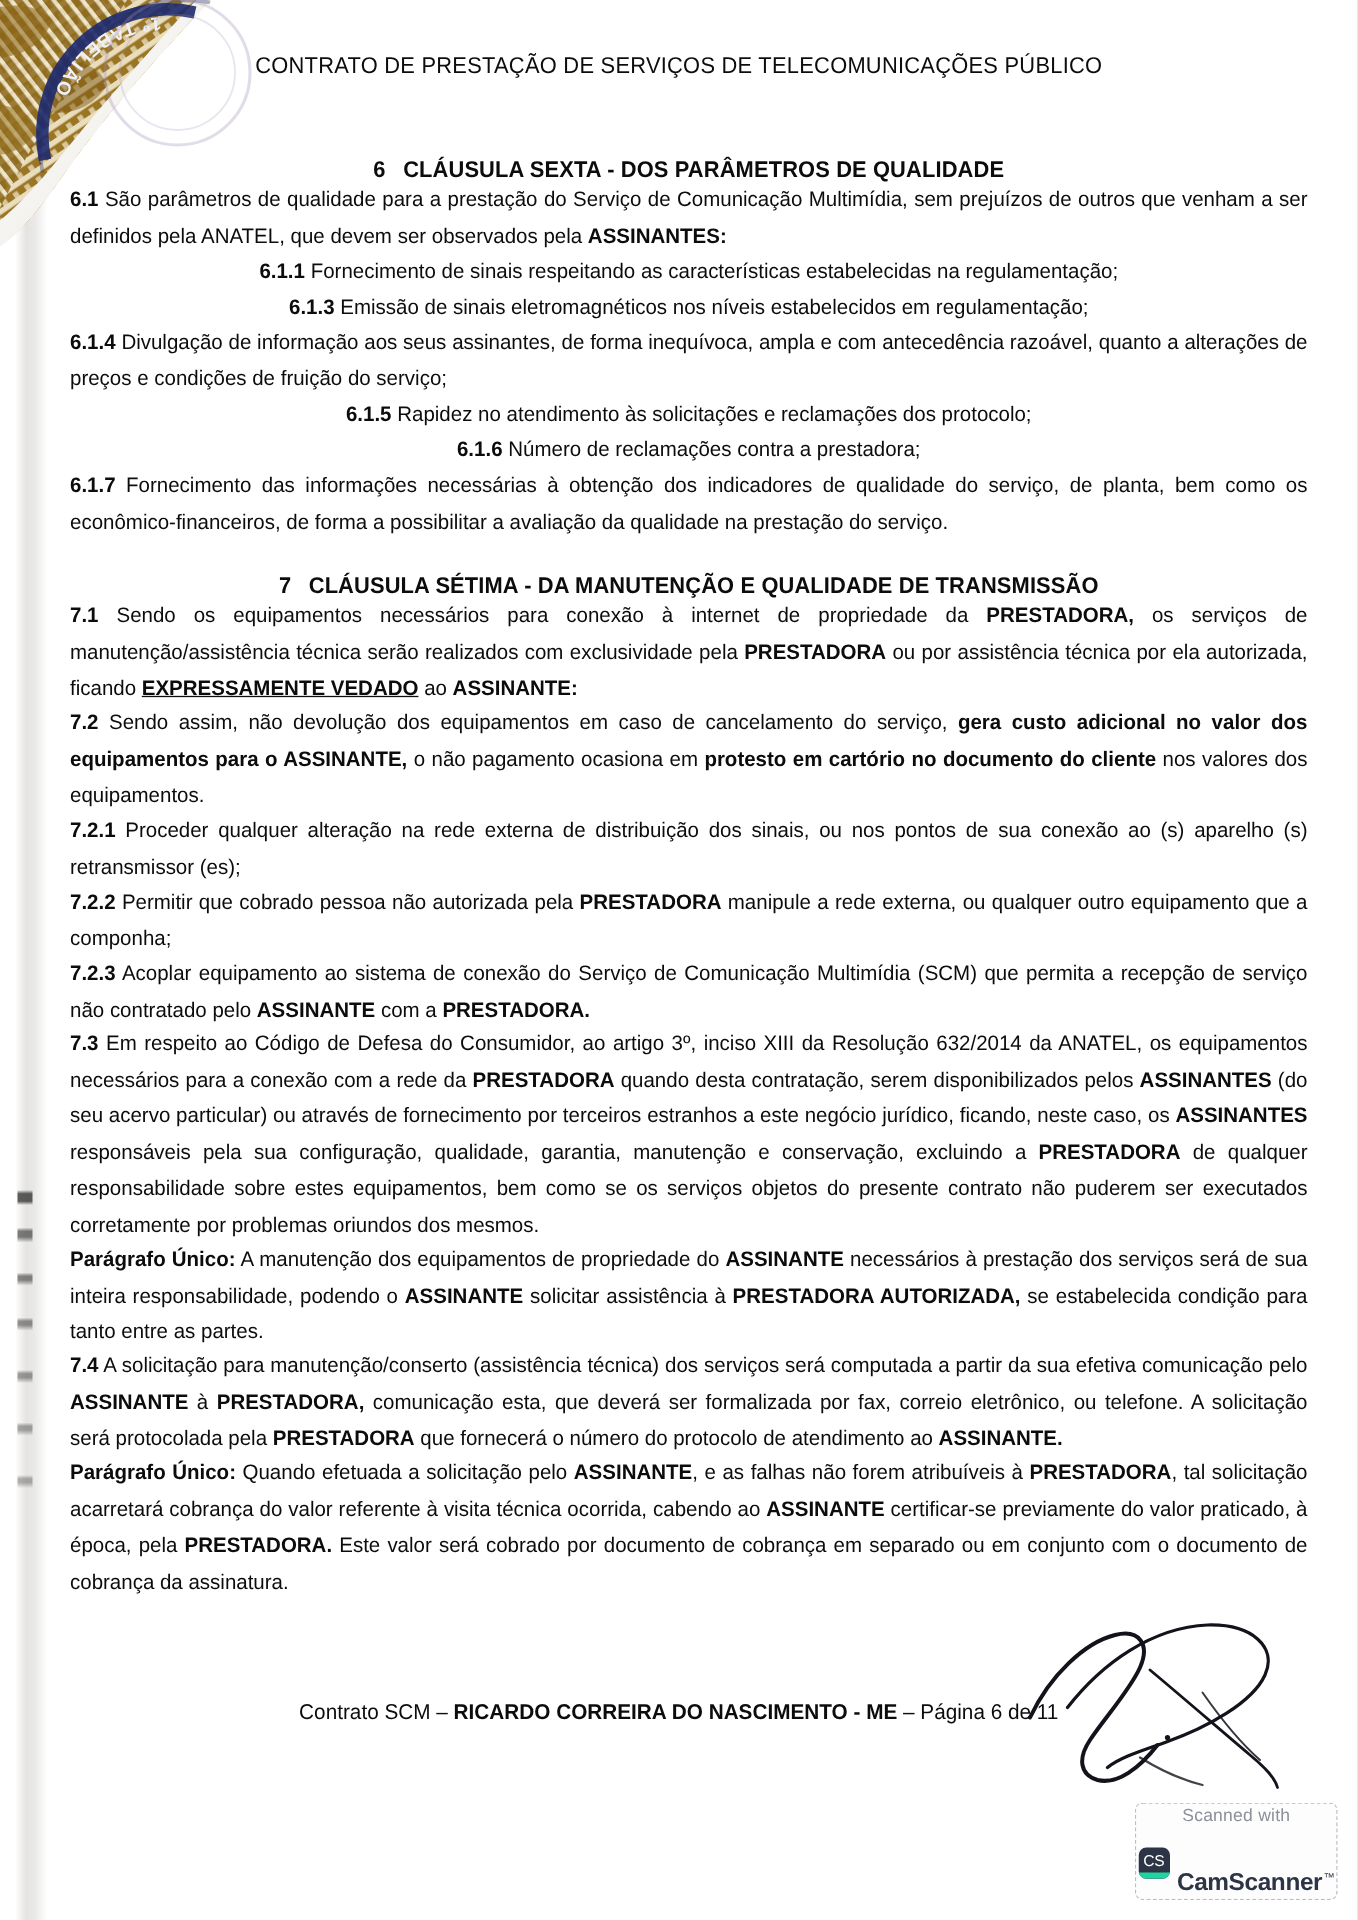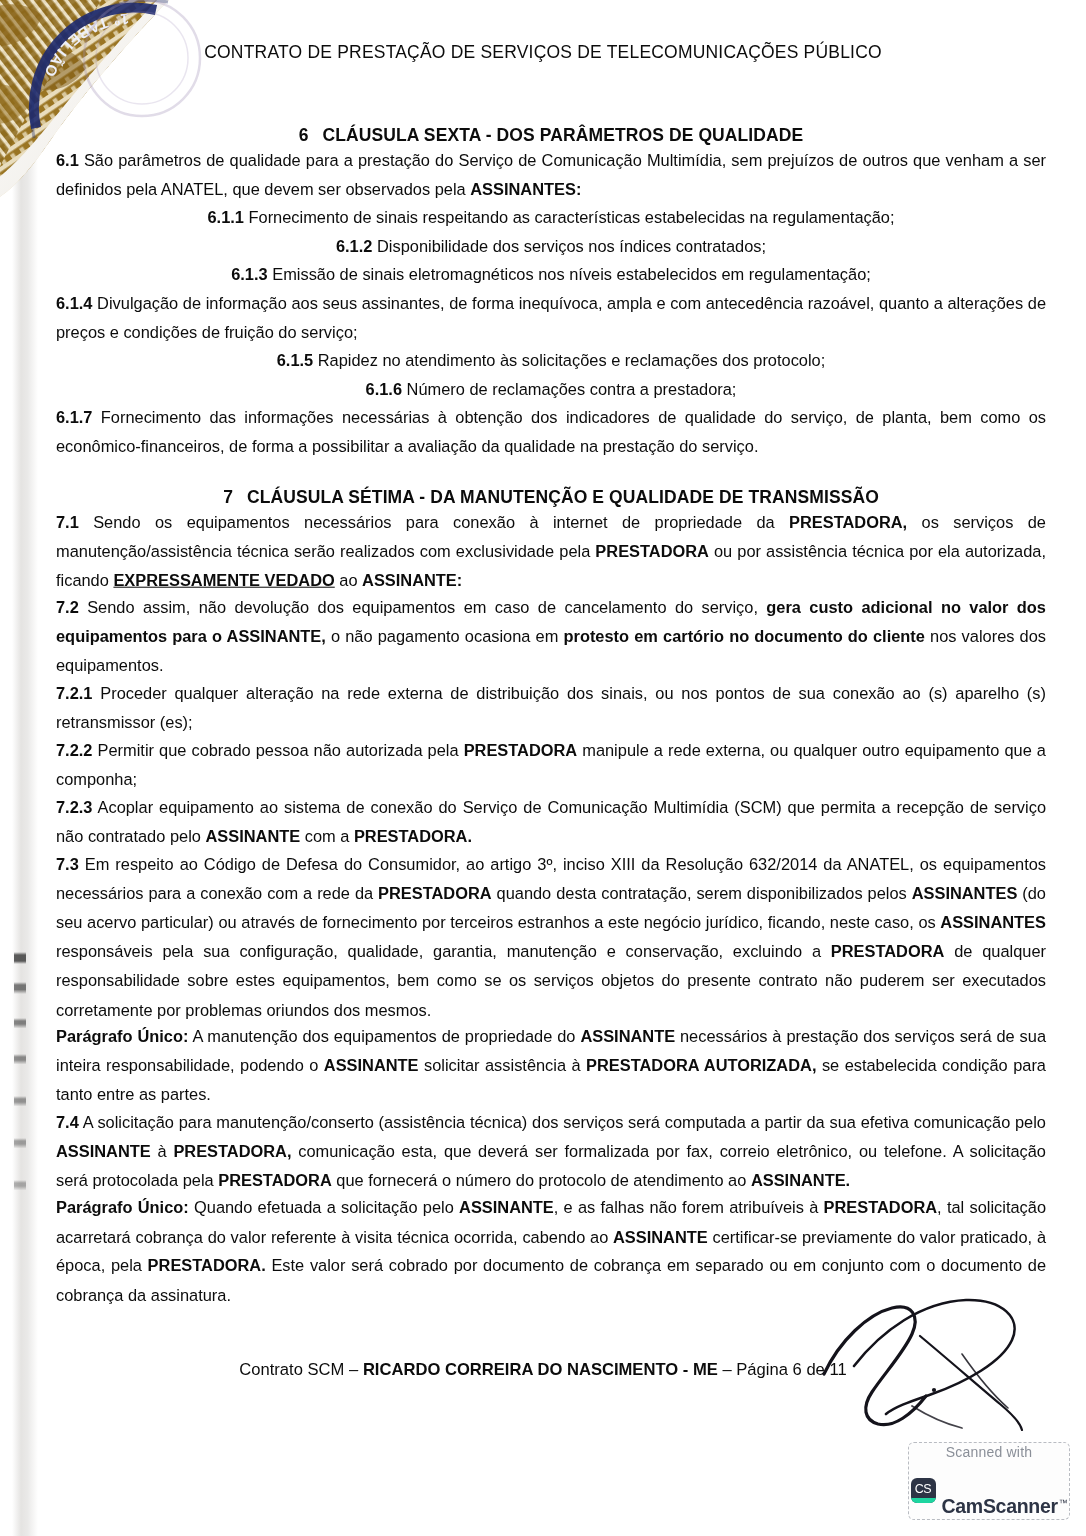--- a/index.html
+++ b/index.html
@@ -244,21 +244,20 @@
 
     <div class="sp-6"></div>
     <div class="clause-head">
       <span class="num">6</span><span>CLÁUSULA SEXTA - DOS PARÂMETROS DE QUALIDADE</span>
     </div>
 
     <p class="para"><span class="num-lbl">6.1</span> <span>São parâmetros de qualidade para a prestação do Serviço de Comunicação Multimídia, sem prejuízos de outros que venham a ser definidos pela ANATEL, que devem ser observados pela </span><b>ASSINANTES:</b></p>
 
     <p class="para flush"><span class="num-lbl">6.1.1</span> <span>Fornecimento de sinais respeitando as características estabelecidas na regulamentação;</span></p>
 
-    <p class="para flush"><span class="num-lbl">6.1.2</span> <span>Disponibilidade dos serviços nos índices contratados;</span></p>
 
     <p class="para flush"><span class="num-lbl">6.1.3</span> <span>Emissão de sinais eletromagnéticos nos níveis estabelecidos em regulamentação;</span></p>
 
     <p class="para"><span class="num-lbl">6.1.4</span> <span>Divulgação de informação aos seus assinantes, de forma inequívoca, ampla e com antecedência razoável, quanto a alterações de preços e condições de fruição do serviço;</span></p>
 
     <p class="para flush"><span class="num-lbl">6.1.5</span> <span>Rapidez no atendimento às solicitações e reclamações dos protocolo;</span></p>
 
     <p class="para flush"><span class="num-lbl">6.1.6</span> <span>Número de reclamações contra a prestadora;</span></p>
 
     <p class="para"><span class="num-lbl">6.1.7</span> <span>Fornecimento das informações necessárias à obtenção dos indicadores de qualidade do serviço, de planta, bem como os econômico-financeiros, de forma a possibilitar a avaliação da qualidade na prestação do serviço.</span></p>

